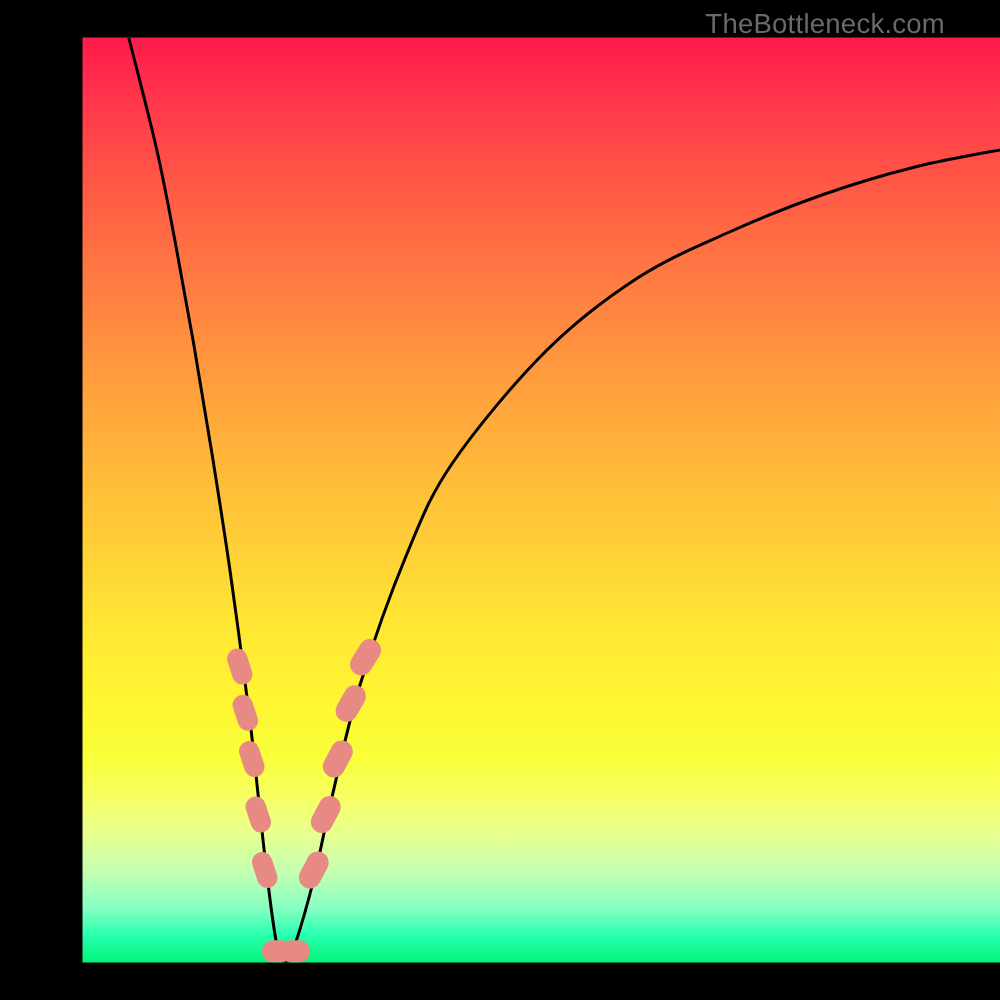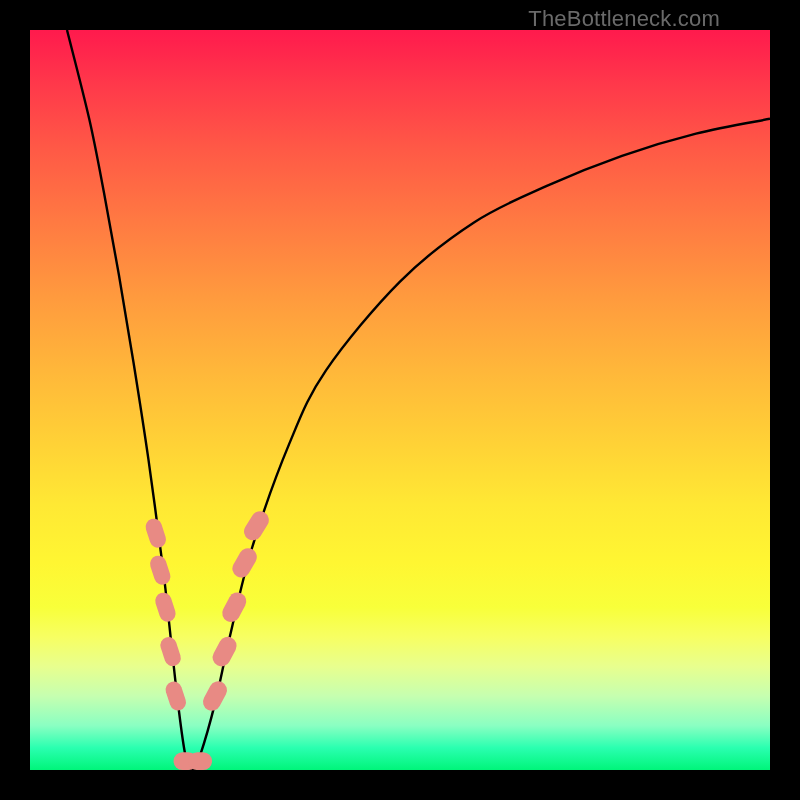--- a/index.html
+++ b/index.html
@@ -9,20 +9,21 @@
     height: 800px;
     background: #000;
     overflow: hidden;
     font-family: Arial, Helvetica, sans-serif;
   }
   .frame {
     position: relative;
     width: 732px;
     height: 800px;
     background: #000;
+    margin-left: 36px;
   }
   .plot-area {
     position: absolute;
     left: 30px;
     top: 30px;
     width: 740px;
     height: 740px;
     background: linear-gradient(
       to bottom,
       #ff1a4d 0%,

